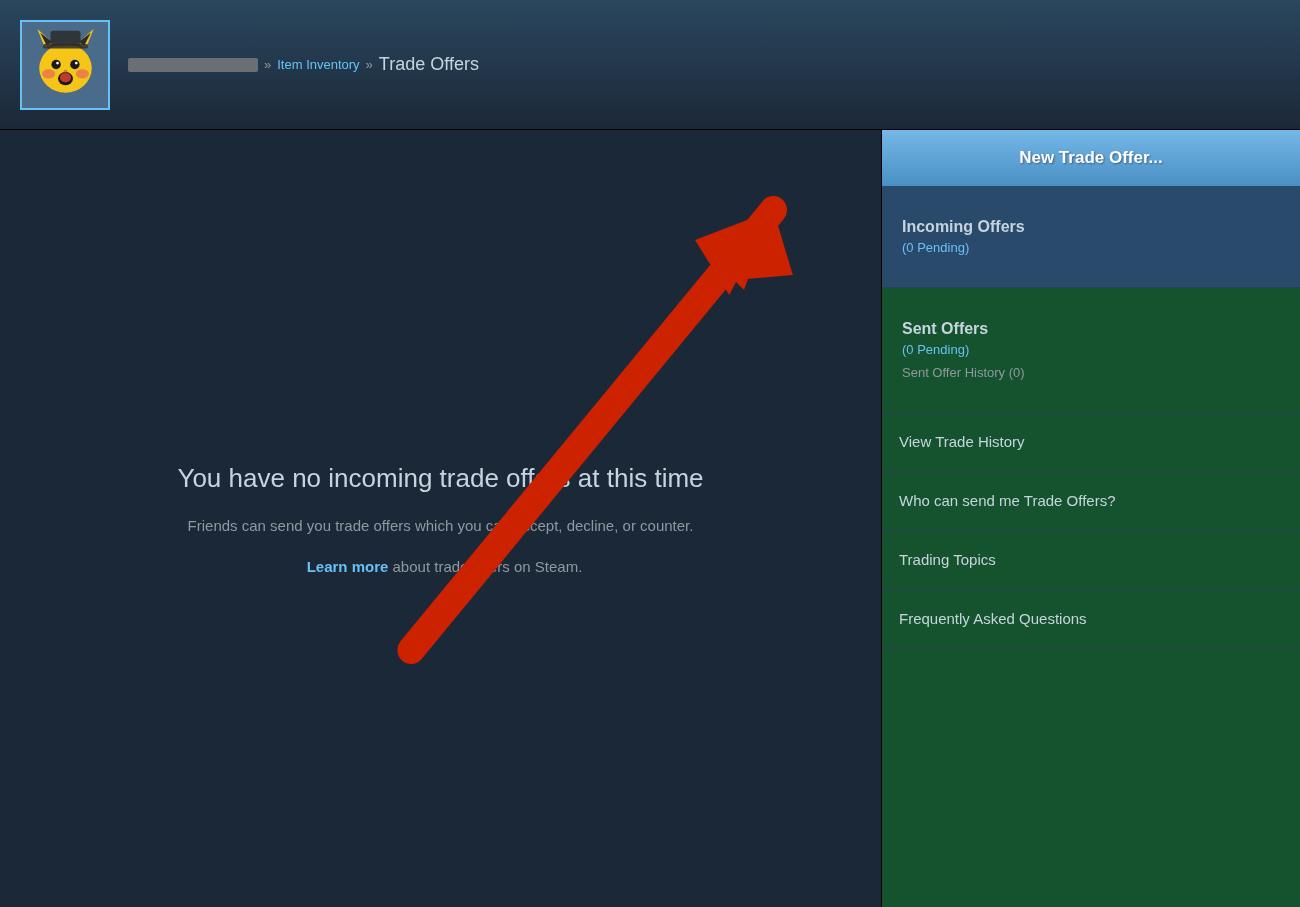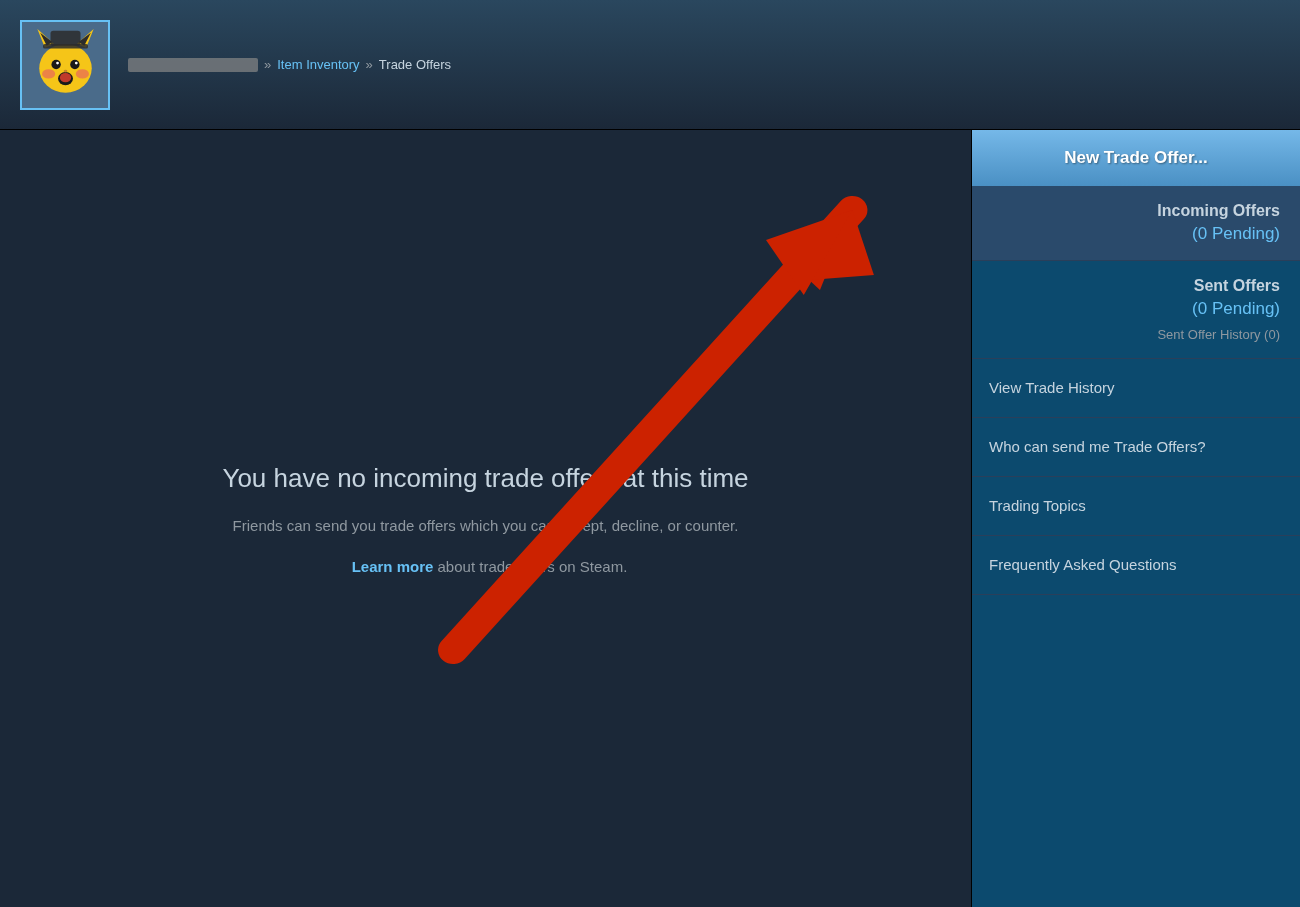--- a/index.html
+++ b/index.html
@@ -51,21 +51,21 @@
       font-size: 13px;
     }
     .breadcrumb-link {
       color: #67c1f5;
       font-size: 13px;
       text-decoration: none;
       cursor: pointer;
     }
     .breadcrumb-current {
       color: #c6d4df;
-      font-size: 13px;
+      font-size: 18px;
     }
 
     
     .main-content {
       display: flex;
       height: calc(907px - 130px);
       background: #1b2838;
     }
 
     
@@ -109,22 +109,22 @@
       position: absolute;
       top: 0;
       left: 0;
       width: 100%;
       height: 100%;
       pointer-events: none;
     }
 
     
     .right-sidebar {
-      width: 329px;
-      background: #0c4a6e;
+      width: 419px;
+      background: #14532d;
       border-left: 1px solid #000;
       flex-shrink: 0;
       overflow-y: auto;
     }
 
     
     .new-trade-btn {
       display: block;
       width: 100%;
       padding: 18px 20px;
@@ -134,34 +134,33 @@
       font-weight: bold;
       text-align: center;
       border: none;
       cursor: pointer;
       text-shadow: 1px 1px 2px rgba(0,0,0,0.4);
     }
 
     
     .sidebar-section {
       border-bottom: 1px solid #2a3f5a;
-      padding: 16px 20px;
-      text-align: right;
+      padding: 32px 20px;
     }
     .sidebar-section.active {
       background: #2a4a6b;
     }
     .section-title {
       font-size: 16px;
       color: #c6d4df;
       font-weight: bold;
       margin-bottom: 4px;
     }
     .section-subtitle {
-      font-size: 17px;
+      font-size: 13px;
       color: #67c1f5;
       margin-bottom: 0;
     }
     .section-link {
       font-size: 13px;
       color: #8f98a0;
       cursor: pointer;
       display: block;
       margin-top: 8px;
       text-decoration: none;

